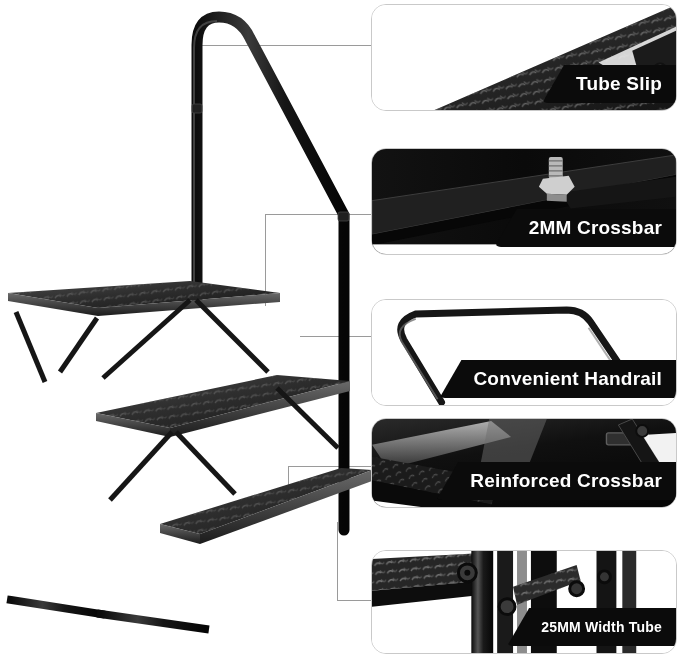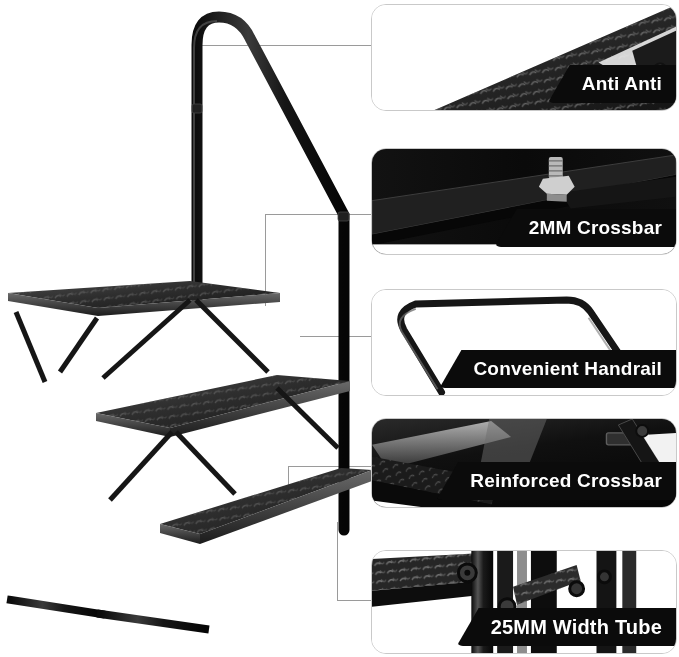--- a/index.html
+++ b/index.html
@@ -62,21 +62,21 @@
     color: #ffffff;
     font-size: 19px;
     font-weight: bold;
     letter-spacing: .2px;
     white-space: nowrap;
     border-top-left-radius: 19px;
     border-bottom-left-radius: 6px;
     clip-path: polygon(22px 0, 100% 0, 100% 100%, 0 100%);
     box-shadow: -1px 0 0 rgba(0,0,0,.3);
   }
-  .tag.wide { font-size: 20px; }
+  .tag.wide { font-size: 14px; }
 </style>
 </head>
 <body>
 
 <div id="stage">
 
   <div class="connector h" style="left:196px; top:45px; width:176px;"></div>
 
   <div class="connector v" style="left:265px; top:214px; height:92px;"></div>
   <div class="connector h" style="left:265px; top:214px; width:107px;"></div>
@@ -189,21 +189,21 @@
           <stop offset="100%" stop-color="#141414"></stop>
         </linearGradient>
       </defs>
       <rect width="306" height="107" fill="#ffffff"></rect>
       <polygon points="60,107 306,0 306,107 0,107" fill="url(#plbg)"></polygon>
       <polygon points="60,107 306,0 306,107 0,107" fill="url(#plate2)" opacity=".9"></polygon>
       <polygon points="228,58 306,22 306,46 252,72" fill="#e9e9e9" opacity=".9"></polygon>
       <path d="M262 46 L306 26 L306 70 L272 82 Z" fill="#1b1b1b"></path>
       <circle cx="290" cy="66" r="7" fill="#3a3a3a" stroke="#111" stroke-width="2"></circle>
     </svg>
-    <div class="tag">Anti Anti</div>
+    <div class="tag">Tube Slip</div>
   </div>
 
   <div class="panel" style="top:148px; height:107px;">
     <svg class="panel-art" viewBox="0 0 306 107" preserveAspectRatio="none">
       <defs>
         <linearGradient id="darkbg" x1="0" y1="0" x2="1" y2="0">
           <stop offset="0%" stop-color="#121212"></stop>
           <stop offset="50%" stop-color="#0a0a0a"></stop>
           <stop offset="100%" stop-color="#101010"></stop>
         </linearGradient>
@@ -221,21 +221,21 @@
           <line x1="178" y1="27" x2="192" y2="27"></line>
         </g>
         <polygon points="172,30 198,27 204,38 196,46 176,45 168,38" fill="#cfcfcf"></polygon>
         <polygon points="176,45 196,46 196,53 176,52" fill="#8d8d8d"></polygon>
       </g>
       <rect x="0" y="96" width="306" height="11" fill="#ffffff"></rect>
     </svg>
     <div class="tag">2MM Crossbar</div>
   </div>
 
-  <div class="panel" style="top:289px; height:107px;">
+  <div class="panel" style="top:299px; height:107px;">
     <svg class="panel-art" viewBox="0 0 306 107" preserveAspectRatio="none">
       <rect width="306" height="107" fill="#ffffff"></rect>
       <path d="M70 103 L32 40 Q22 22 44 14 L196 10 Q212 10 220 22 L266 90" fill="none" stroke="#161616" stroke-width="7" stroke-linecap="round"></path>
       <path d="M66 100 L30 42 Q22 27 44 19" fill="none" stroke="#6a6a6a" stroke-width="2" opacity=".75"></path>
       <path d="M218 28 L258 88" fill="none" stroke="#7a7a7a" stroke-width="2" opacity=".6"></path>
     </svg>
     <div class="tag">Convenient Handrail</div>
   </div>
 
   <div class="panel" style="top:418px; height:90px;padding-left:20px;">

